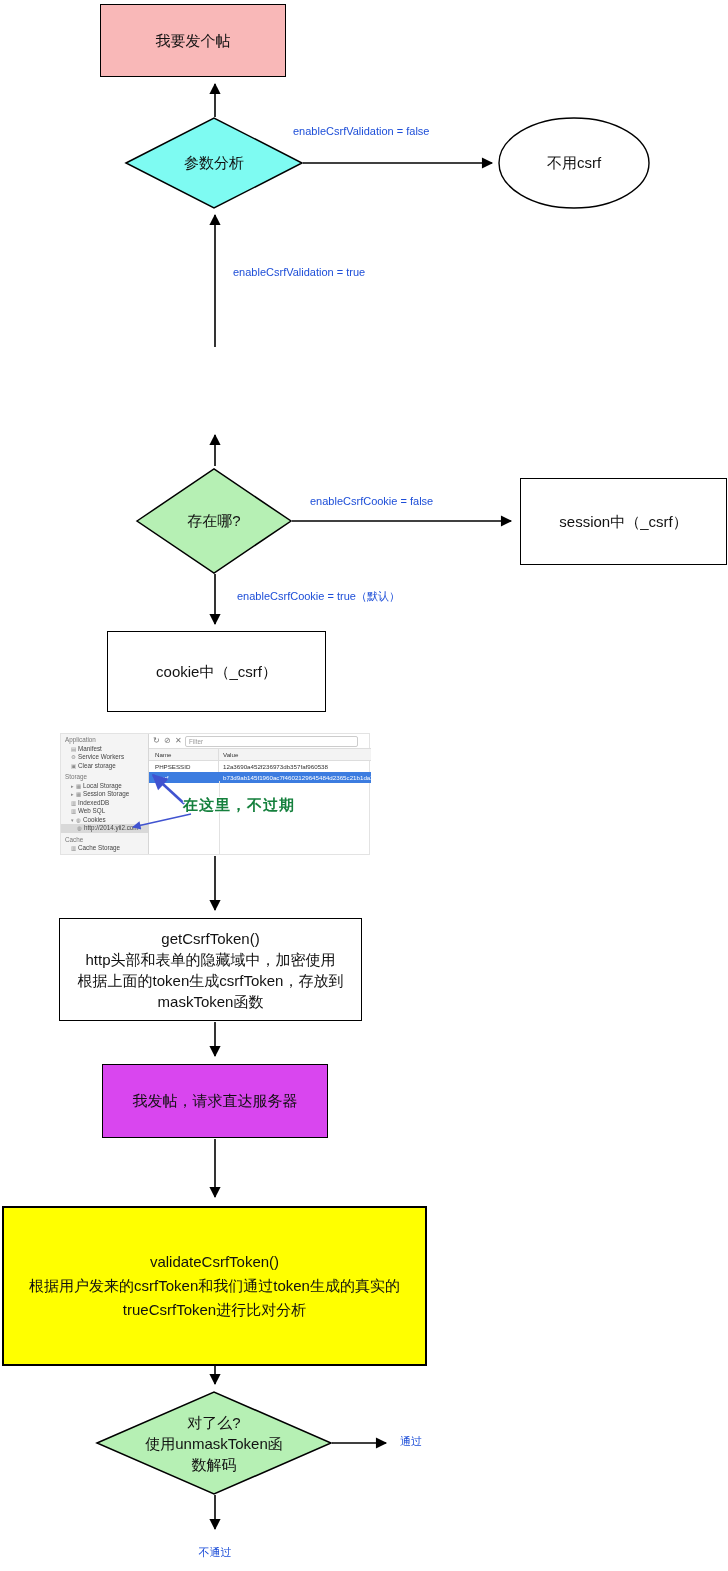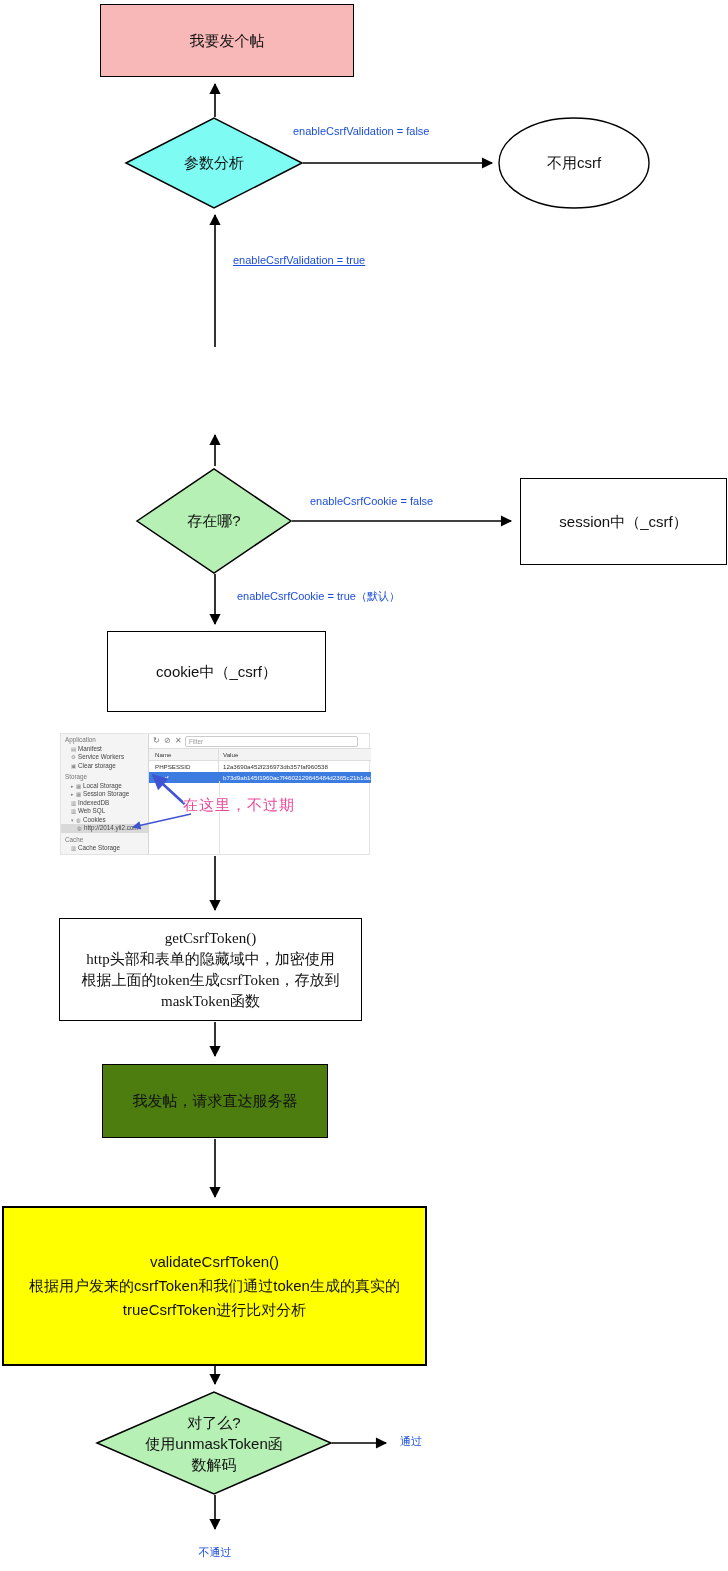--- a/index.html
+++ b/index.html
@@ -31,21 +31,21 @@
   .dt-toolbar .tbi{position:absolute;top:2px;}
   .dt-filter{position:absolute;left:36px;top:2px;width:168px;height:9px;border:1px solid #ccc;
              border-radius:2px;font-size:6.3px;color:#999;padding-left:3px;line-height:9px;background:#fff;}
   .dt-row{display:flex;height:11px;line-height:11px;font-size:6.2px;color:#333;white-space:nowrap;}
   .dt-row .c1{width:70px;padding-left:6px;box-sizing:border-box;border-right:1px solid #ddd;overflow:hidden;}
   .dt-row .c2{flex:1;padding-left:4px;overflow:hidden;}
   .dt-head{background:#f3f3f3;border-bottom:1px solid #ddd;color:#333;}
   .dt-sel{background:#3c7ce0;color:#fff;}
   .dt-sel .c1{border-right:1px solid #3c7ce0;}
   .dt-coldiv{position:absolute;left:70px;top:47px;bottom:0;border-left:1px solid #e2e2e2;}
-  .dt-annot{position:absolute;left:122px;top:62px;font-size:15px;font-weight:normal;color:#ec4899;
+  .dt-annot{position:absolute;left:122px;top:62px;font-size:15px;font-weight:bold;color:#15803d;
             letter-spacing:1px;white-space:nowrap;z-index:4;
             text-shadow:1px 1px 0 #fff,-1px -1px 0 #fff,1px -1px 0 #fff,-1px 1px 0 #fff;}
   .dt-arrows{position:absolute;left:0;top:0;z-index:3;pointer-events:none;}
 </style>
 </head>
 <body>
 
 <div id="canvas">
 
   <svg class="underlay" width="728" height="1571" viewBox="0 0 728 1571">
@@ -67,35 +67,35 @@
     <line x1="215" y1="1347" x2="215" y2="1384" stroke="#000" stroke-width="1.6" marker-end="url(#ah)"></line>
     <line x1="332" y1="1443" x2="386" y2="1443" stroke="#000" stroke-width="1.6" marker-end="url(#ah)"></line>
     <line x1="215" y1="1495" x2="215" y2="1529" stroke="#000" stroke-width="1.6" marker-end="url(#ah)"></line>
 
     <polygon points="126,163 214,118 302,163 214,208" fill="#7efbf2" stroke="#000" stroke-width="1.5"></polygon>
     <ellipse cx="574" cy="163" rx="75" ry="45" fill="#ffffff" stroke="#000" stroke-width="1.4"></ellipse>
     <polygon points="137,521 214,469 291,521 214,573" fill="#b6f0b4" stroke="#000" stroke-width="1.5"></polygon>
     <polygon points="97,1443 214,1392 331,1443 214,1494" fill="#b6f0b4" stroke="#000" stroke-width="1.5"></polygon>
   </svg>
 
-  <div class="box" style="left:100px;top:4px;width:254px;height:73px;background:#f9b8b8;text-align:right;">
+  <div class="box" style="left:100px;top:4px;width:186px;height:73px;background:#f9b8b8;text-align:right;">
     <div>我要发个帖</div>
   </div>
 
   <div class="dtext" style="left:126px;top:118px;width:176px;height:90px;">
     <div>参数分析</div>
   </div>
 
   <div class="lbl" style="left:293px;top:125px;width:200px;">enableCsrfValidation = false</div>
 
   <div class="dtext" style="left:499px;top:118px;width:150px;height:90px;">
     <div>不用csrf</div>
   </div>
 
-  <div class="lbl" style="left:233px;top:254px;text-decoration:underline;">enableCsrfValidation = true</div>
+  <div class="lbl" style="left:233px;top:266px;">enableCsrfValidation = true</div>
 
 
   <div class="dtext" style="left:137px;top:469px;width:154px;height:104px;">
     <div>存在哪?</div>
   </div>
 
   <div class="lbl" style="left:310px;top:495px;">enableCsrfCookie = false</div>
 
   <div class="box" style="left:520px;top:478px;width:207px;height:87px;justify-content:center;">
     <div>session中（_csrf）</div>
@@ -149,28 +149,28 @@
       <defs>
         <marker id="ahb" viewBox="0 0 10 10" refX="9" refY="5" markerWidth="7" markerHeight="6" orient="auto">
           <path d="M0,0 L10,5 L0,10 z" fill="#4053d0"></path>
         </marker>
       </defs>
       <line x1="128" y1="74" x2="92" y2="41" stroke="#4053d0" stroke-width="2.6" marker-end="url(#ahb)"></line>
       <line x1="130" y1="80" x2="72" y2="93" stroke="#4053d0" stroke-width="1.4" marker-end="url(#ahb)"></line>
     </svg>
   </div>
 
-  <div class="box" style="left:59px;top:918px;width:303px;height:103px;line-height:21px;font-family:Liberation Serif, serif;">
+  <div class="box" style="left:59px;top:918px;width:303px;height:103px;line-height:21px;">
     <div>getCsrfToken()</div>
     <div>http头部和表单的隐藏域中，加密使用</div>
     <div>根据上面的token生成csrfToken，存放到</div>
     <div>maskToken函数</div>
   </div>
 
-  <div class="box" style="left:102px;top:1064px;width:226px;height:74px;background:#4d7c0f;">
+  <div class="box" style="left:102px;top:1064px;width:226px;height:74px;background:#d946ef;">
     <div>我发帖，请求直达服务器</div>
   </div>
 
   <div class="box" style="left:2px;top:1206px;width:425px;height:160px;background:#ffff00;border-width:2px;line-height:24px;">
     <div>validateCsrfToken()</div>
     <div>根据用户发来的csrfToken和我们通过token生成的真实的</div>
     <div>trueCsrfToken进行比对分析</div>
   </div>
 
   <div class="dtext" style="left:97px;top:1392px;width:234px;height:102px;line-height:21px;">

